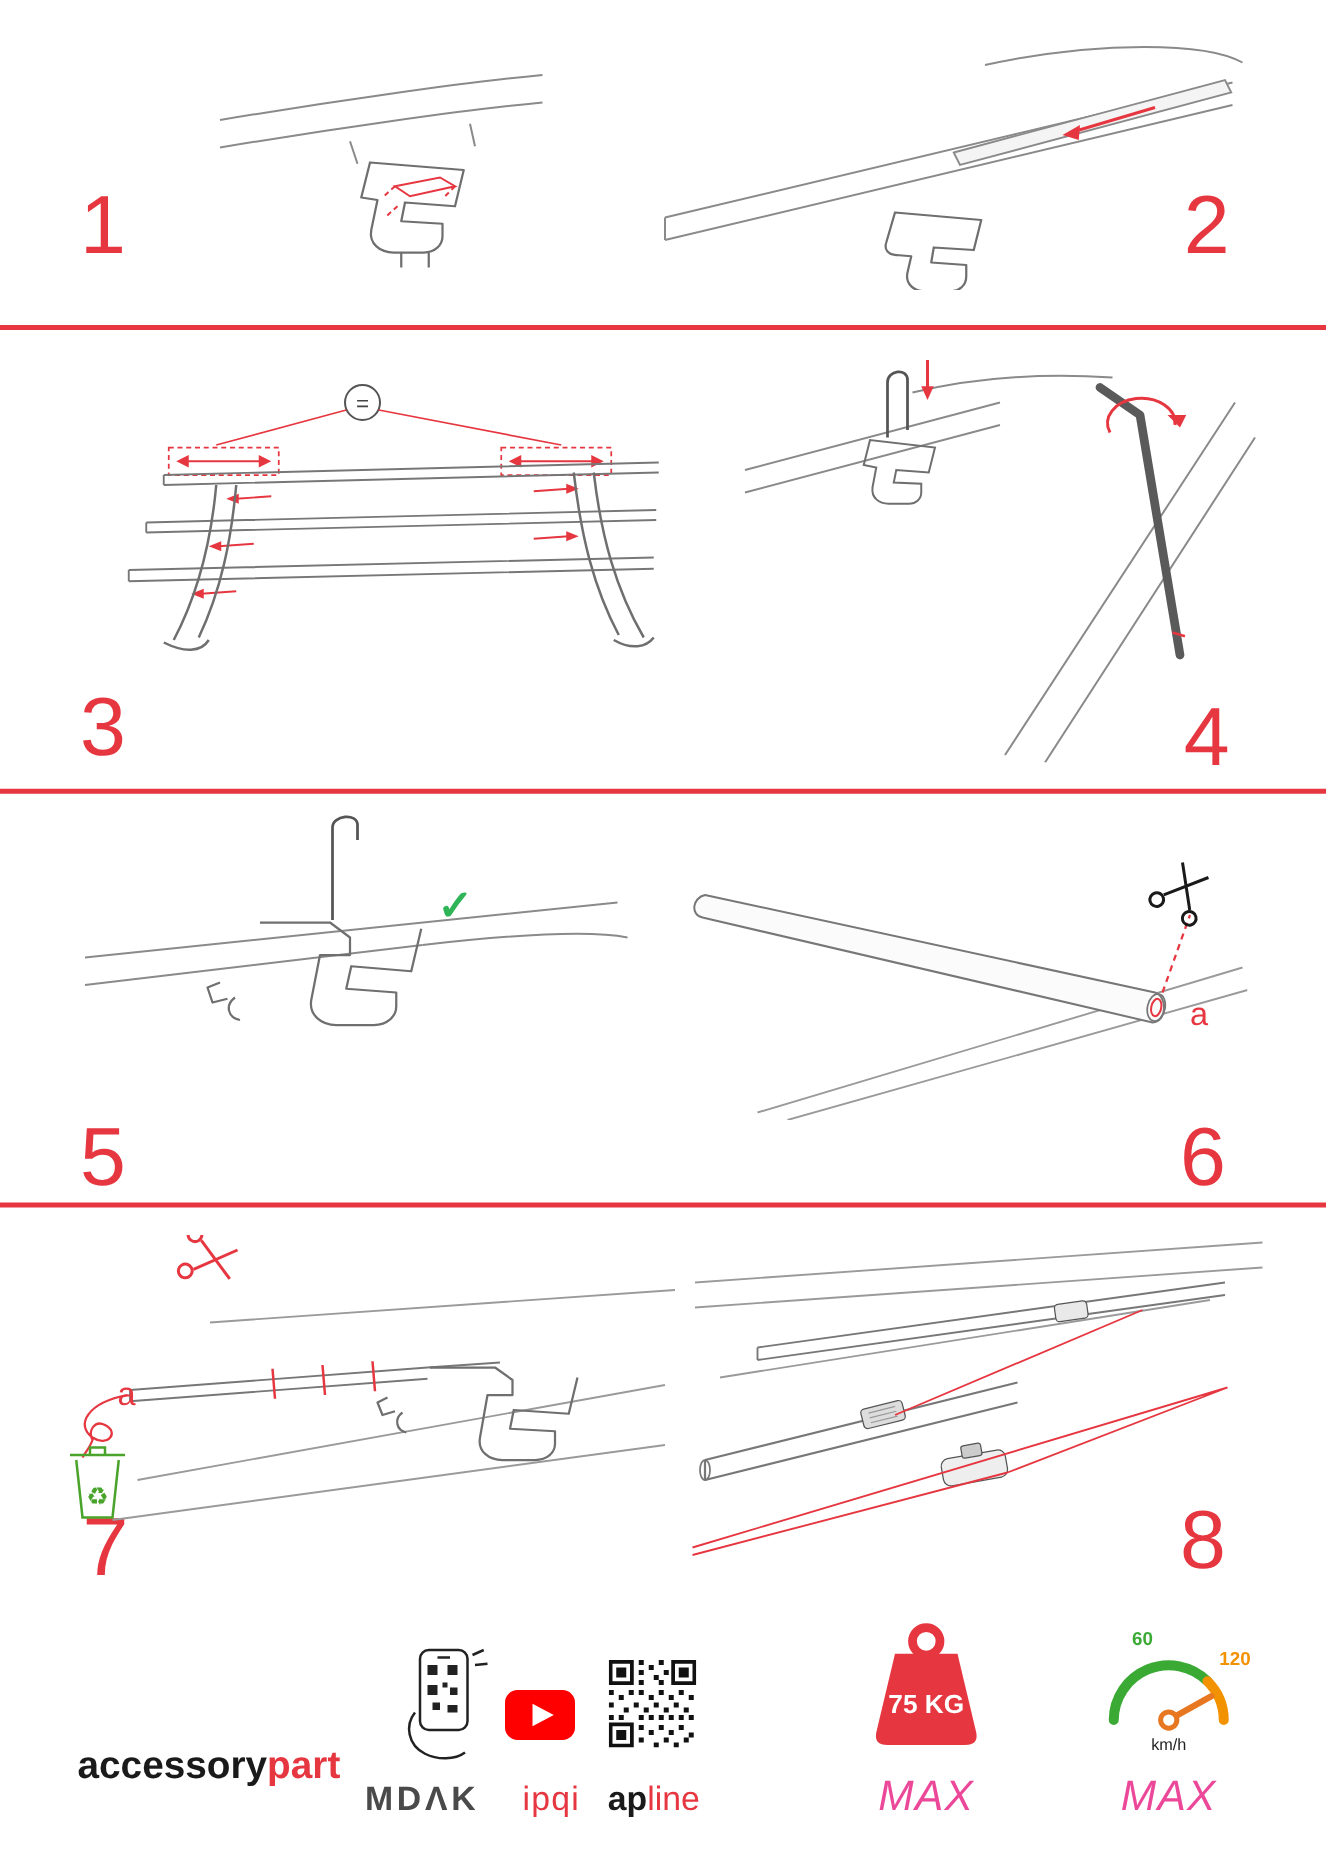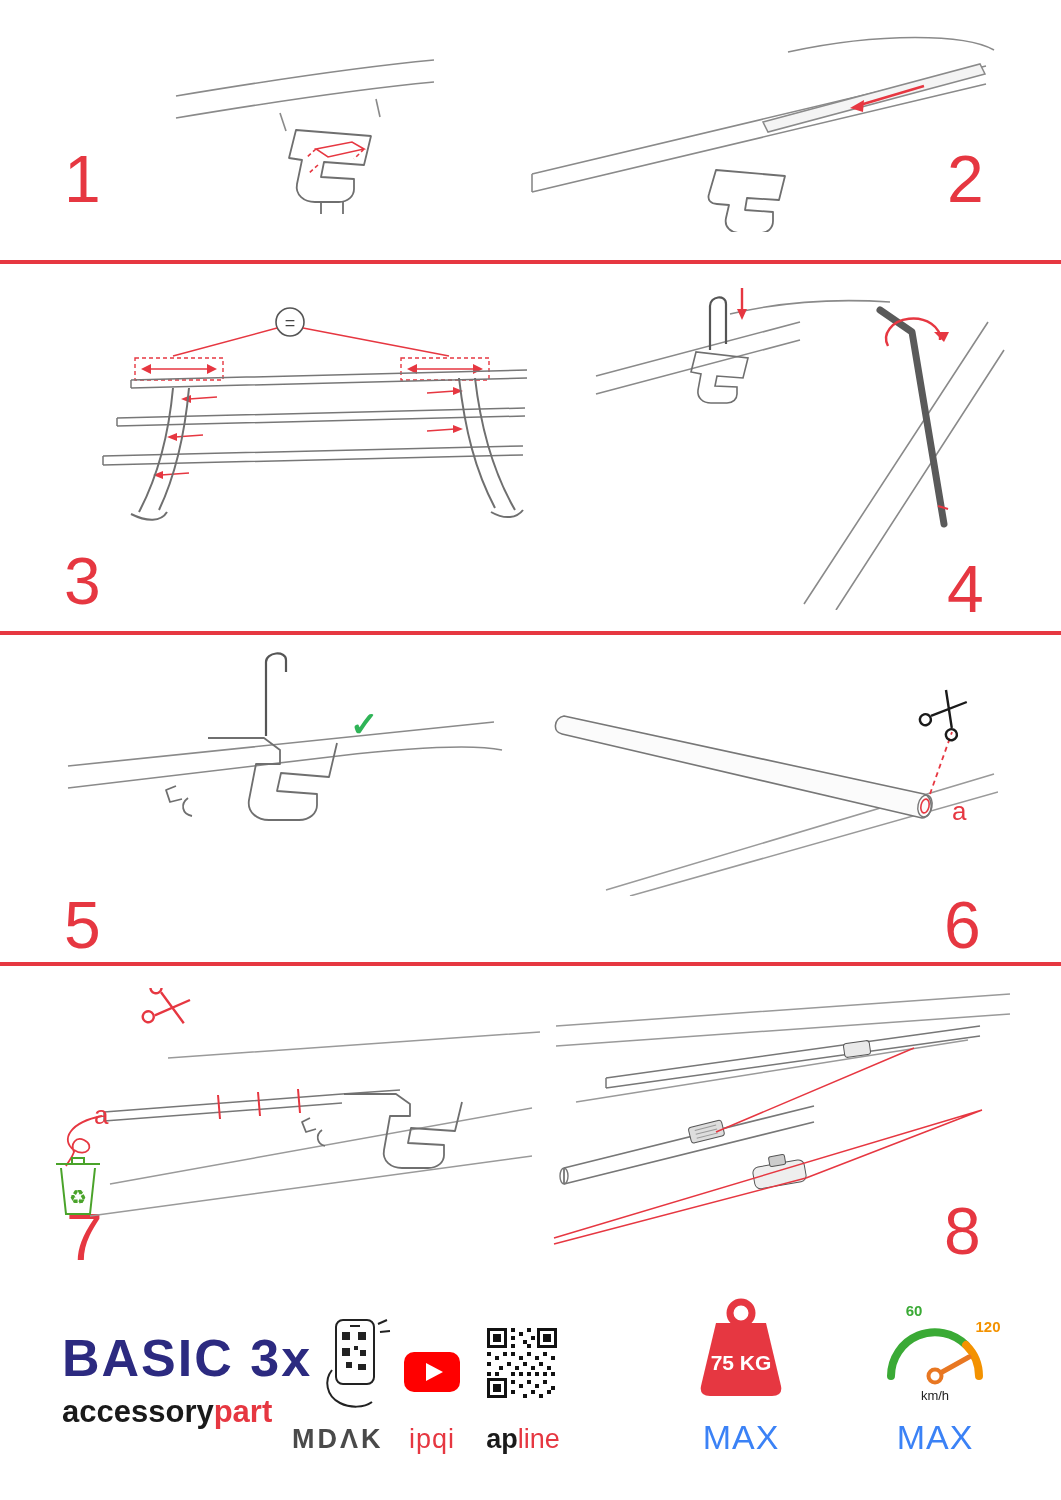--- a/index.html
+++ b/index.html
@@ -8,27 +8,27 @@
   .divider{position:absolute;left:0;width:100%;height:4px;background:#e63741;}
   .num{position:absolute;font-size:66px;font-weight:400;color:#e63741;line-height:1;}
   .ill{position:absolute;}
   svg text{font-family:"Liberation Sans",sans-serif;}
   .logo-basic{position:absolute;left:62px;top:1328px;font-size:52px;font-weight:700;
               color:#2c2a80;letter-spacing:2px;}
   .brandline{position:absolute;left:62px;top:1394px;font-size:31px;font-weight:700;color:#1a1a1a;}
   .brandline .suffix{color:#e63741;}
   .logo-mdak{position:absolute;left:292px;top:1424px;width:120px;
              font-size:27px;font-weight:600;letter-spacing:3px;color:#4a4a4a;}
-  .logo-ipqi{position:absolute;left:400px;top:1424px;width:64px;text-align:center;
+  .logo-ipqi{position:absolute;left:400px;top:1424px;width:64px;text-align:right;
              font-size:27px;font-weight:500;color:#e63741;letter-spacing:1px;}
   .logo-apline{position:absolute;left:478px;top:1424px;width:90px;text-align:center;
              font-size:27px;font-weight:600;color:#1a1a1a;}
   .logo-apline .suffix{color:#e63741;font-weight:400;margin-top:12px;}
   .max-label{position:absolute;width:130px;text-align:center;top:1418px;
-             font-size:34px;font-weight:500;color:#3b82f6;letter-spacing:1px;}
+             font-size:34px;font-weight:500;color:#ec4899;letter-spacing:1px;font-style:italic;}
 </style>
 </head>
 <body>
 
 <div class="page">
 
   <div class="num" style="left:64px;top:146px">1</div>
   <div class="num" style="left:947px;top:146px">2</div>
 
   <svg class="ill" style="left:170px;top:50px" width="270" height="180" viewBox="0 0 270 180">
@@ -190,21 +190,20 @@
       <rect width="34" height="16" rx="3" fill="#ddd" stroke="#555"></rect>
       <path d="M6,4 h22 M6,8 h22 M6,12 h22" stroke="#999" stroke-width="1" fill="none"></path>
     </g>
     <g transform="translate(204,186) rotate(-10)" stroke="#555">
       <rect width="52" height="22" rx="6" fill="#eee"></rect>
       <rect x="18" y="-8" width="16" height="10" rx="2" fill="#ccc"></rect>
     </g>
     <path d="M6,256 L434,128 M6,262 L258,196 M258,196 L434,128 M168,150 L366,66" stroke="#e63741" stroke-width="1.5" fill="none"></path>
   </svg>
 
-  <div class="logo-basic">BASIC 3x</div>
   <div class="brandline">
     <span>accessory</span><span class="suffix">part</span>
   </div>
 
   <svg class="ill" style="left:312px;top:1316px" width="80" height="95" viewBox="0 0 80 95">
     <g stroke="#222" stroke-width="2" fill="none">
       <rect x="24" y="4" width="38" height="64" rx="7"></rect>
       <path d="M38,10 h10"></path>
       <path d="M20,54 C12,64 14,80 28,87 C38,92 52,92 60,86"></path>
       <path d="M66,8 l9,-4 M68,16 l10,-1"></path>

